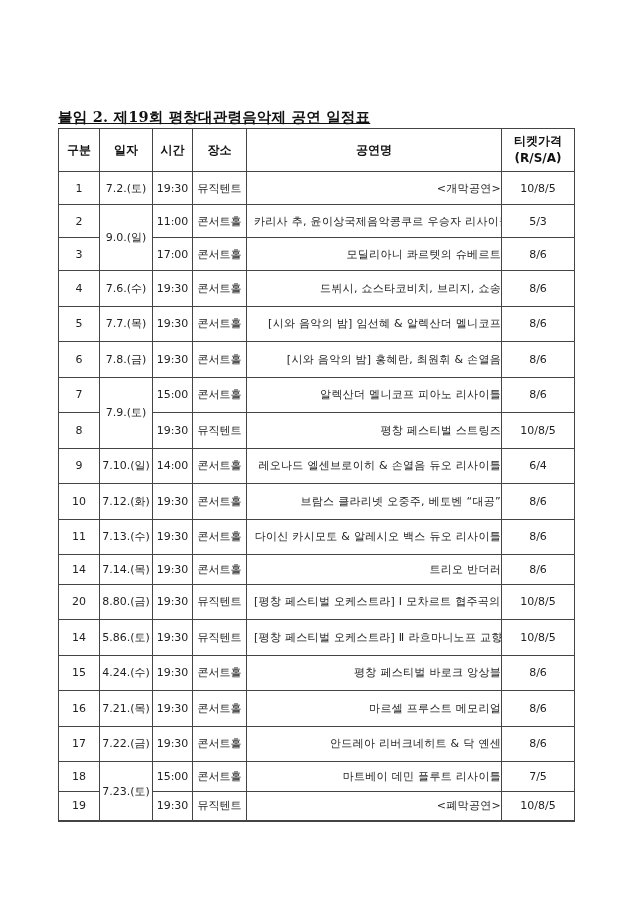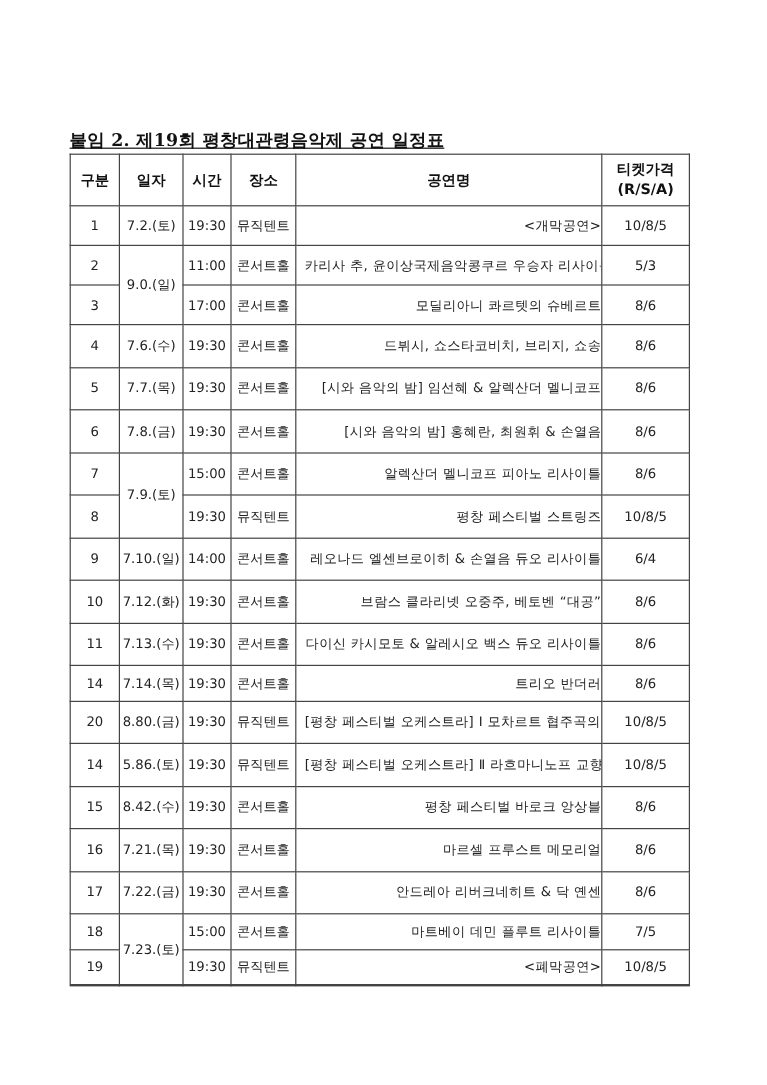--- a/index.html
+++ b/index.html
@@ -160,21 +160,21 @@
     <tr class="tall">
       <td>14</td>
       <td>5.86.(토)</td>
       <td>19:30</td>
       <td>뮤직텐트</td>
       <td class="title-cell">[평창 페스티벌 오케스트라] Ⅱ 라흐마니노프 교향곡 2번</td>
       <td>10/8/5</td>
     </tr>
     <tr class="tall">
       <td>15</td>
-      <td>8.42.(수)</td>
+      <td>4.24.(수)</td>
       <td>19:30</td>
       <td>콘서트홀</td>
       <td class="title-cell">평창 페스티벌 바로크 앙상블</td>
       <td>8/6</td>
     </tr>
     <tr class="tall">
       <td>16</td>
       <td>7.21.(목)</td>
       <td>19:30</td>
       <td>콘서트홀</td>

